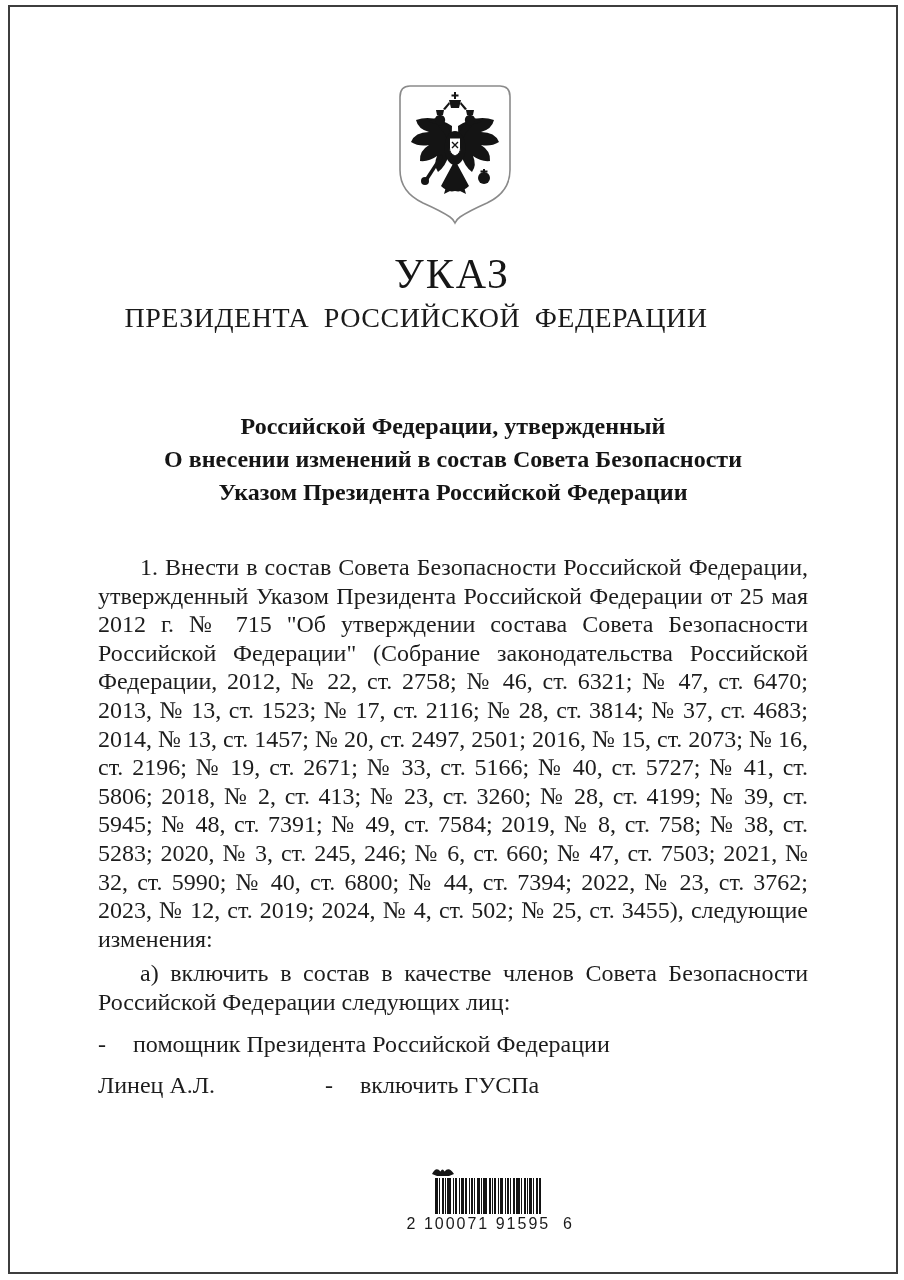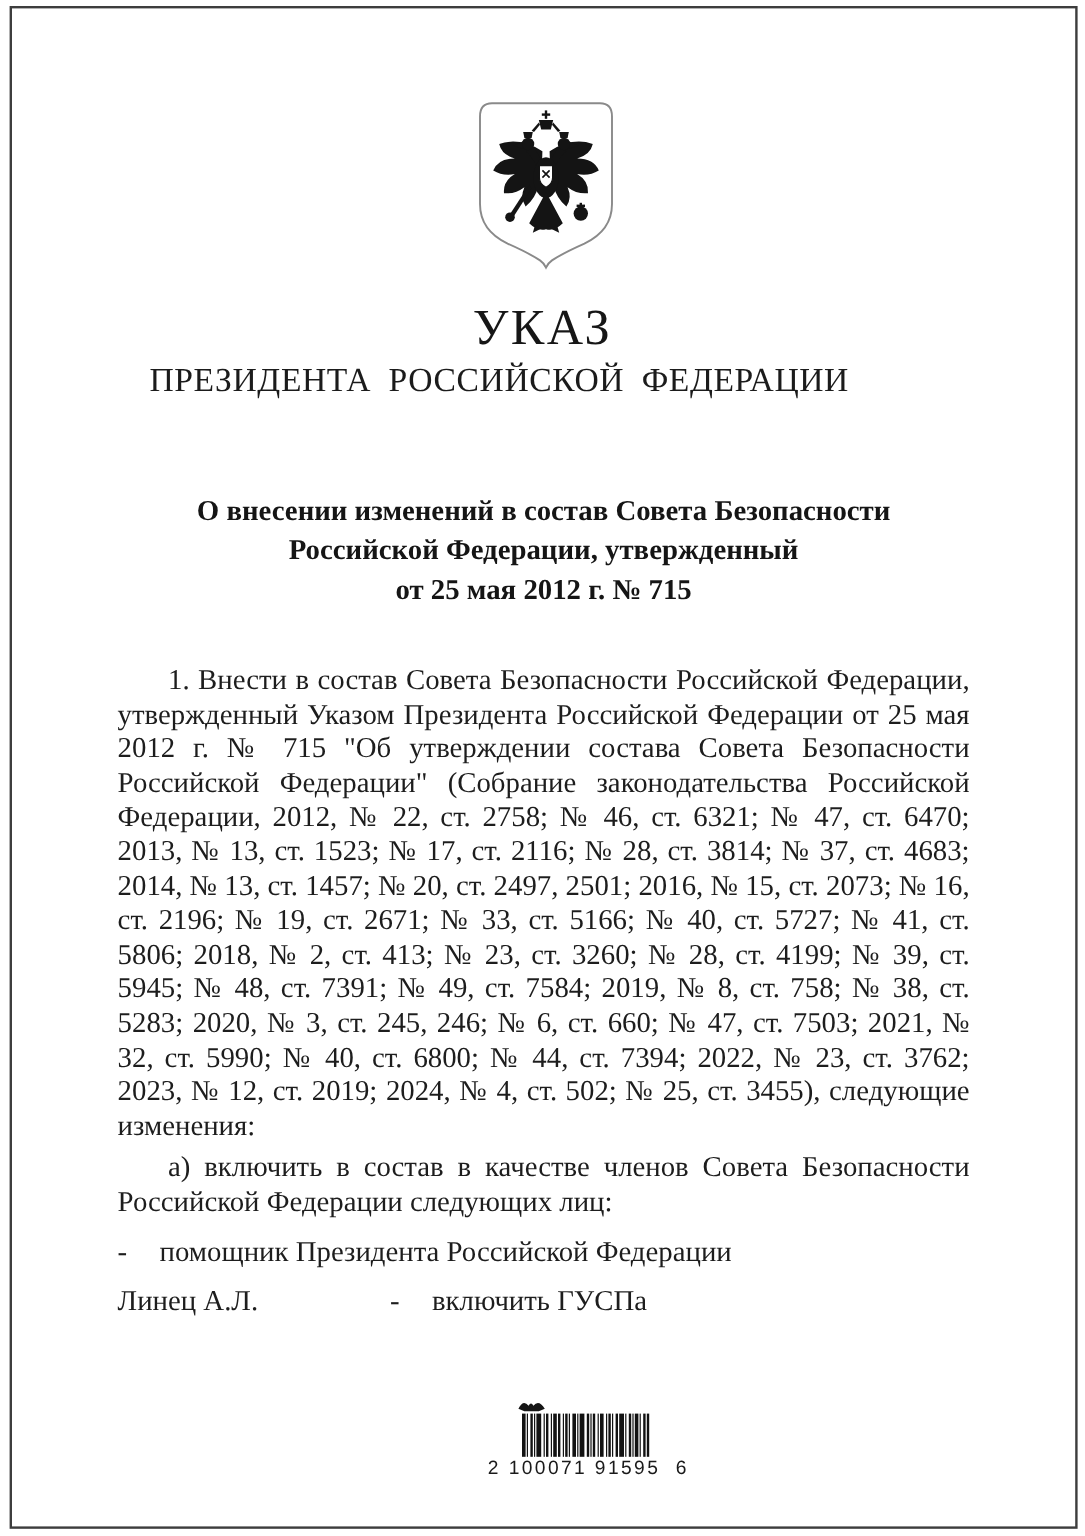--- a/index.html
+++ b/index.html
@@ -127,23 +127,23 @@
     <rect x="83.5" y="86.5" width="7" height="2"></rect>
   </g>
   <path d="M52.5,54 h11 v10 q0,5.5 -5.5,8 q-5.5,-2.5 -5.5,-8 Z" fill="#ffffff" stroke="#141414" stroke-width="1"></path>
   <path d="M55,58 l6,6 M61,58 l-6,6" stroke="#141414" stroke-width="1.4" fill="none"></path>
 </svg>
 
 <div class="decree-type">УКАЗ</div>
 <div class="decree-issuer">ПРЕЗИДЕНТА РОССИЙСКОЙ ФЕДЕРАЦИИ</div>
 
 <div class="subject">
+  <div>Российской Федерации, утвержденный</div>
   <div>О внесении изменений в состав Совета Безопасности</div>
-  <div>Российской Федерации, утвержденный</div>
-  <div>от 25 мая 2012 г. № 715</div>
+  <div>Указом Президента Российской Федерации</div>
 </div>
 
 <div class="bodytext">
   <p class="para">1. Внести в состав Совета Безопасности Российской Федерации, утвержденный Указом Президента Российской Федерации от 25 мая 2012 г. № 715 "Об утверждении состава Совета Безопасности Российской Федерации" (Собрание законодательства Российской Федерации, 2012, № 22, ст. 2758; № 46, ст. 6321; № 47, ст. 6470; 2013, № 13, ст. 1523; № 17, ст. 2116; № 28, ст. 3814; № 37, ст. 4683; 2014, № 13, ст. 1457; № 20, ст. 2497, 2501; 2016, № 15, ст. 2073; № 16, ст. 2196; № 19, ст. 2671; № 33, ст. 5166; № 40, ст. 5727; № 41, ст. 5806; 2018, № 2, ст. 413; № 23, ст. 3260; № 28, ст. 4199; № 39, ст. 5945; № 48, ст. 7391; № 49, ст. 7584; 2019, № 8, ст. 758; № 38, ст. 5283; 2020, № 3, ст. 245, 246; № 6, ст. 660; № 47, ст. 7503; 2021, № 32, ст. 5990; № 40, ст. 6800; № 44, ст. 7394; 2022, № 23, ст. 3762; 2023, № 12, ст. 2019; 2024, № 4, ст. 502; № 25, ст. 3455), следующие изменения:</p>
   <p class="para">а) включить в состав в качестве членов Совета Безопасности Российской Федерации следующих лиц:</p>
 
   <div class="members">
     <div class="member-row">
       <div class="member-dash">-</div>
       <div class="member-pos">помощник Президента Российской Федерации</div>

